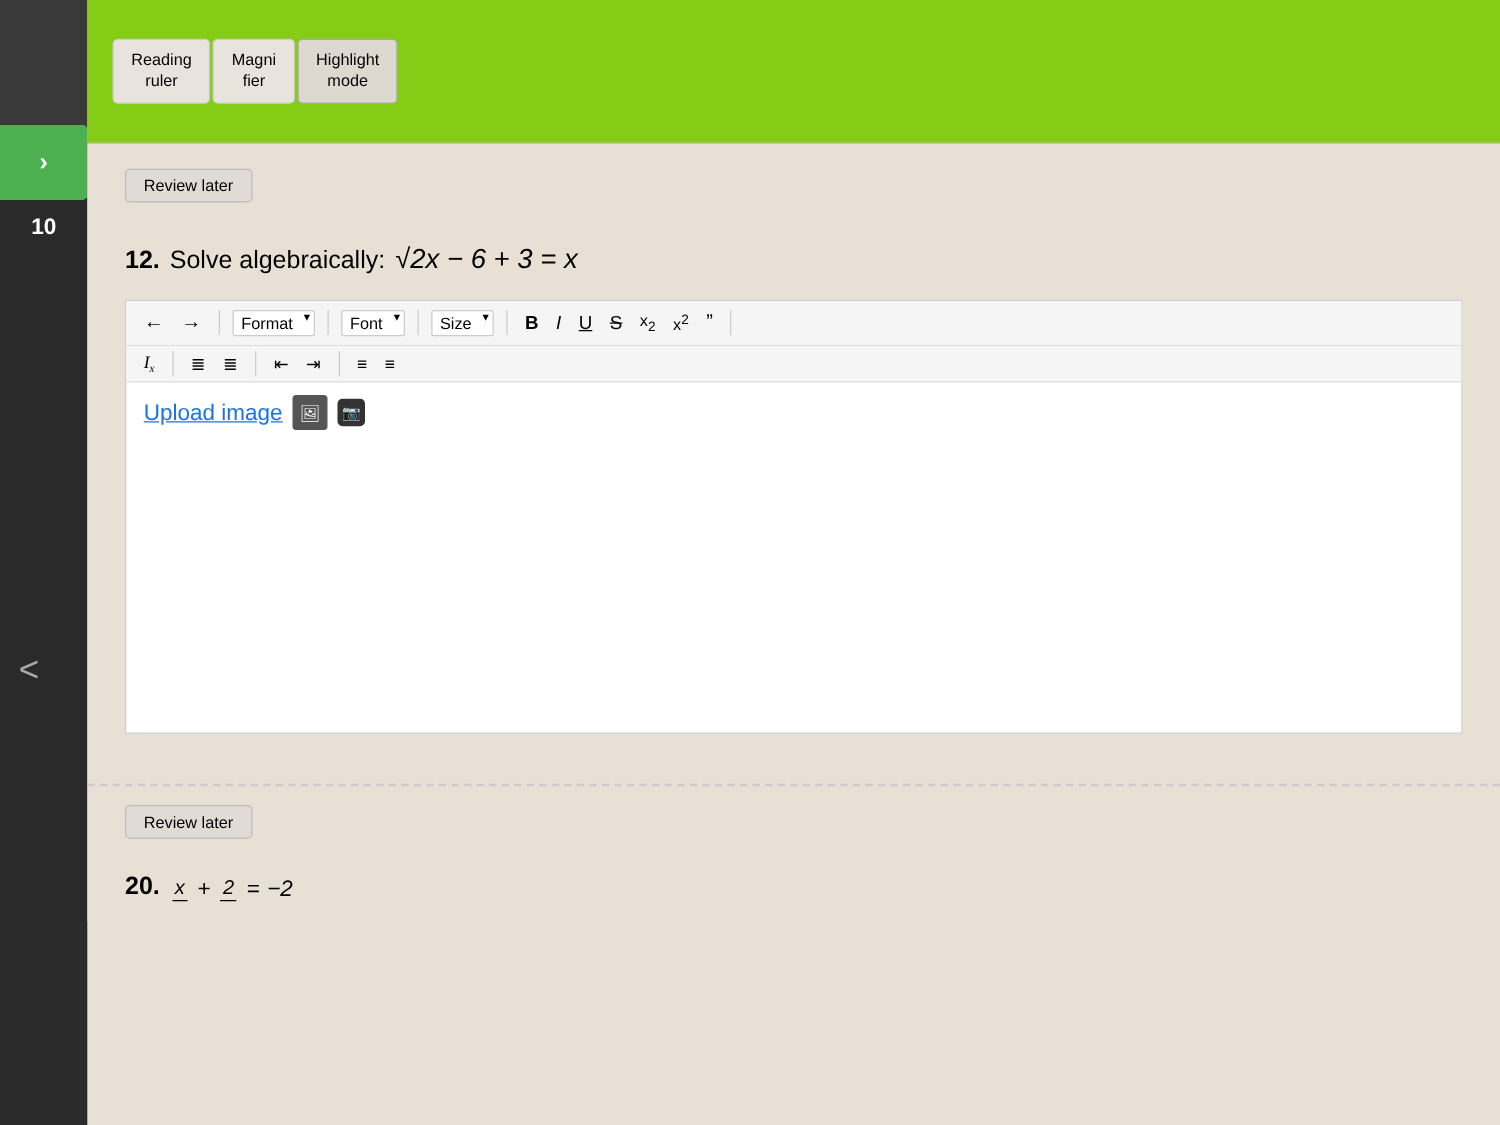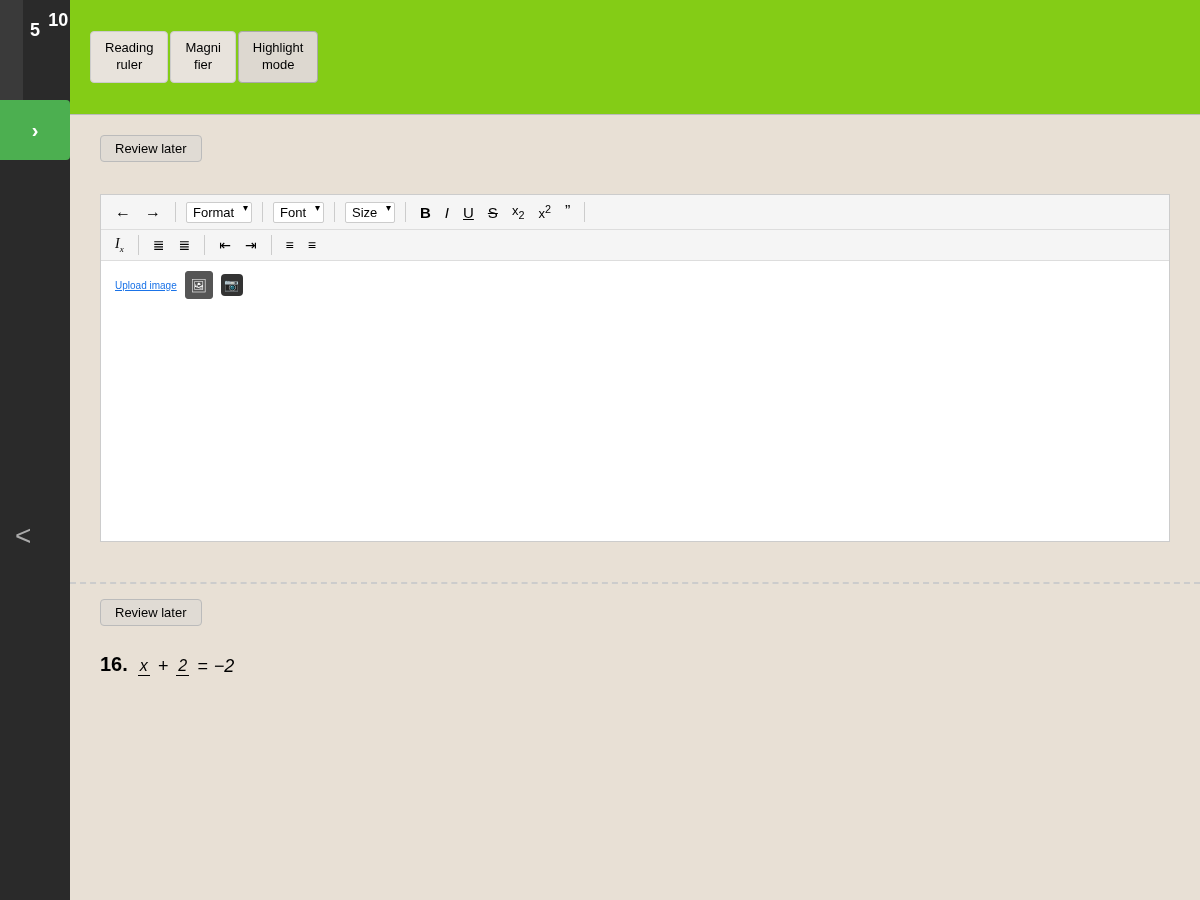--- a/index.html
+++ b/index.html
@@ -14,21 +14,22 @@
 
     
     .left-panel {
       position: absolute;
       left: 0;
       top: 0;
       width: 70px;
       height: 900px;
       background: #2a2a2a;
       display: flex;
-      flex-direction: row;
+      flex-direction: column;
+      align-items: center;
     }
 
     .left-panel-top {
       width: 100%;
       height: 120px;
       background: #3a3a3a;
     }
 
     .side-number {
       color: white;
@@ -231,21 +232,21 @@
       padding: 10px 14px;
       display: flex;
       flex-direction: column;
     }
 
     .upload-image-btn {
       background: none;
       border: none;
       cursor: pointer;
       color: #1a73e8;
-      font-size: 10px;
+      font-size: 18px;
       text-decoration: underline;
       padding: 0;
       display: inline-flex;
       align-items: center;
       gap: 6px;
     }
 
     .camera-icon-inline {
       width: 22px;
       height: 22px;
@@ -347,20 +348,27 @@
       <button class="toolbar-btn active">Highlight<br>mode</button>
     </div>
   </div>
 
   <div class="content-area">
 
     <div style="margin-bottom: 14px;">
       <button class="review-later-btn">Review later</button>
     </div>
 
+    <div class="question-row">
+      <span class="question-number">12.</span>
+      <span class="question-text">Solve algebraically: </span>
+      <span class="math-display">
+        √2<i>x</i> − 6 + 3 = <i>x</i>
+      </span>
+    </div>
 
     <div class="editor-container">
 
       <div class="editor-toolbar">
 
         <button class="editor-btn undo-btn">←</button>
         <button class="editor-btn redo-btn">→</button>
 
         <div class="separator"></div>
 
@@ -446,21 +454,21 @@
       </div>
     </div>
 
   </div>
 
   <div class="bottom-section">
     <div style="margin-bottom:12px;">
       <button class="review-later-btn2">Review later</button>
     </div>
     <div class="question-row2">
-      <span class="question-number">16.</span>
+      <span class="question-number">20.</span>
 
       <span style="display:inline-flex;align-items:center;gap:6px;font-style:italic;font-size:18px;">
         <span class="math-fraction">
           <span class="fraction-num"><i>x</i></span>
           <span class="fraction-den"></span>
         </span>
         <span>+</span>
         <span class="math-fraction">
           <span class="fraction-num">2</span>
           <span class="fraction-den"></span>

